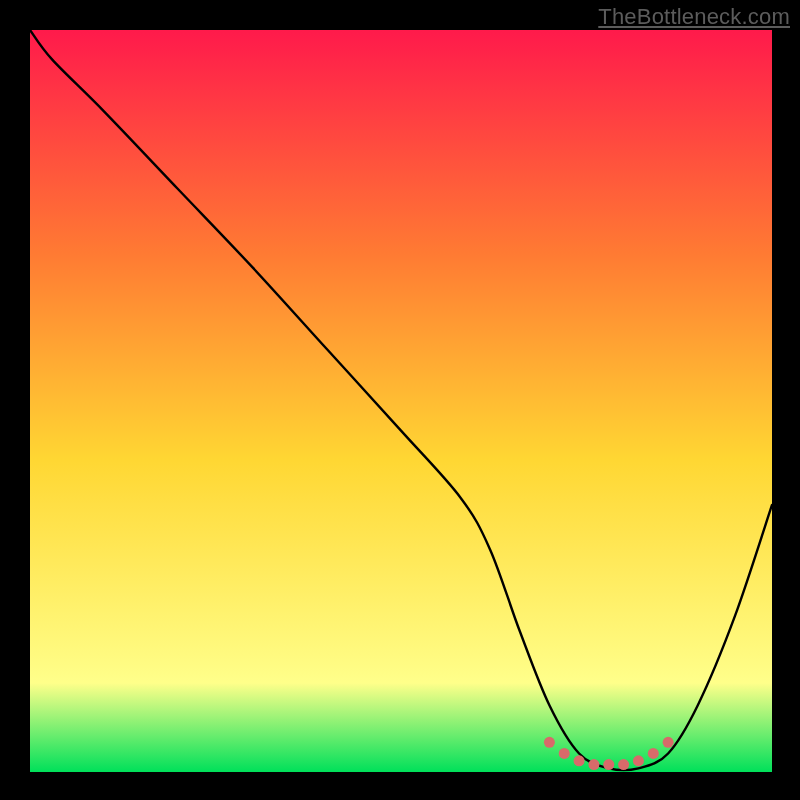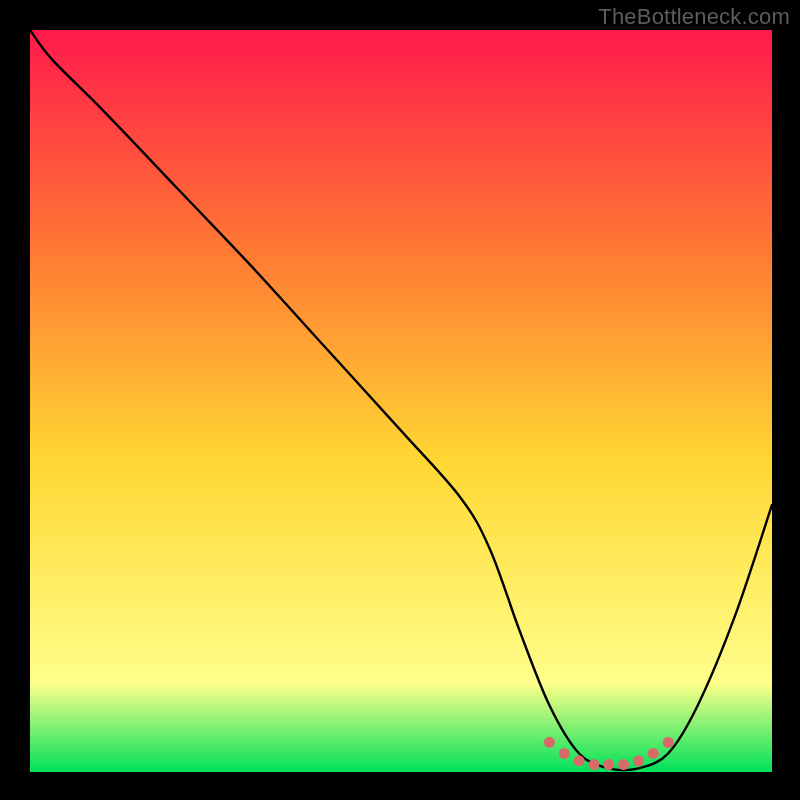--- a/index.html
+++ b/index.html
@@ -19,20 +19,21 @@
   }
   .watermark {
     position: absolute;
     top: 4px;
     right: 10px;
     color: #5c5c5c;
     font-size: 22px;
     font-weight: 500;
     letter-spacing: 0.2px;
     z-index: 10;
+    text-decoration: underline;
   }
   svg.plot {
     position: absolute;
     top: 0;
     left: 0;
   }
 </style>
 </head>
 <body>
 

